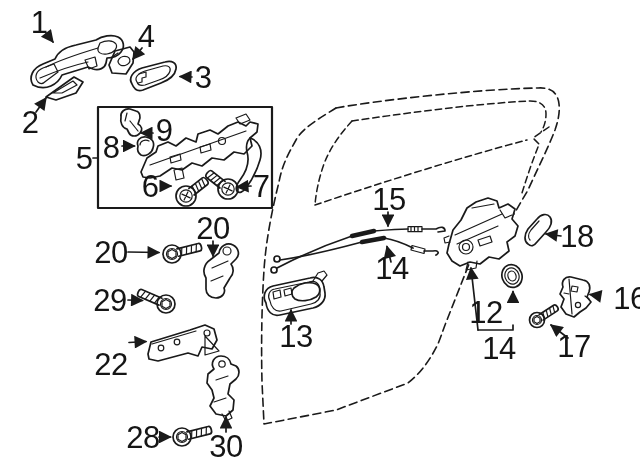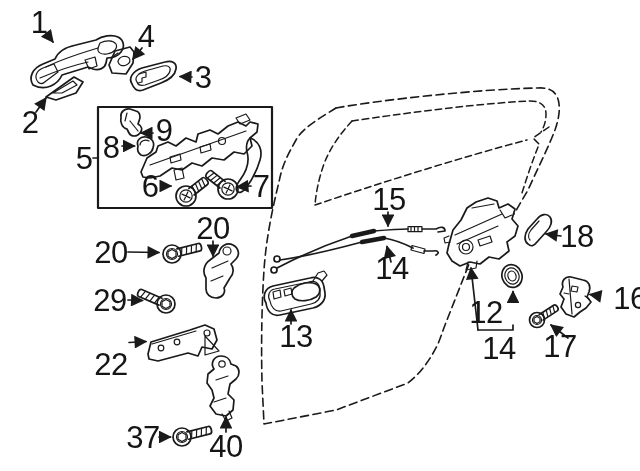--- a/index.html
+++ b/index.html
@@ -280,20 +280,20 @@
   <div class="callout" style="left:261px;top:186px">7</div>
   <div class="callout" style="left:111px;top:147px">8</div>
   <div class="callout" style="left:164px;top:130px">9</div>
   <div class="callout" style="left:296px;top:336px">13</div>
   <div class="callout" style="left:499px;top:348px">14</div>
   <div class="callout" style="left:486px;top:312px">12</div>
   <div class="callout" style="left:577px;top:236px">18</div>
   <div class="callout" style="left:392px;top:268px">14</div>
   <div class="callout" style="left:389px;top:199px">15</div>
   <div class="callout" style="left:630px;top:298px">16</div>
-  <div class="callout" style="left:560px;top:346px">17</div>
+  <div class="callout" style="left:574px;top:346px">17</div>
   <div class="callout" style="left:213px;top:228px">20</div>
   <div class="callout" style="left:111px;top:252px">20</div>
-  <div class="callout" style="left:226px;top:446px">40</div>
-  <div class="callout" style="left:143px;top:437px">37</div>
+  <div class="callout" style="left:226px;top:446px">30</div>
+  <div class="callout" style="left:143px;top:437px">28</div>
   <div class="callout" style="left:111px;top:364px">22</div>
   <div class="callout" style="left:110px;top:300px">29</div>
 </div>
 
 </body></html>

